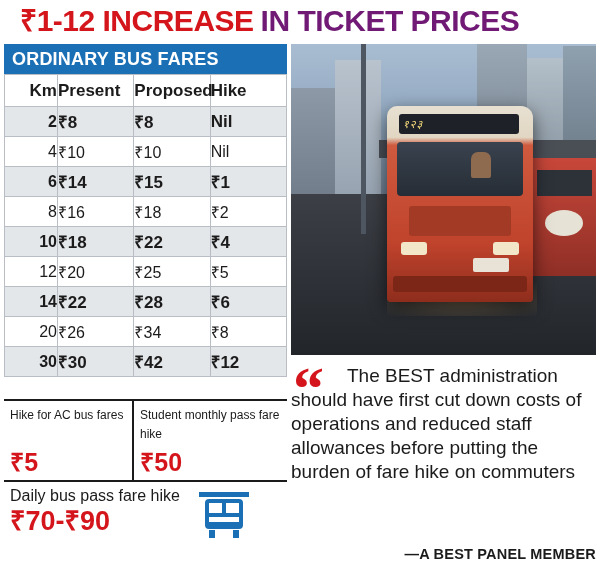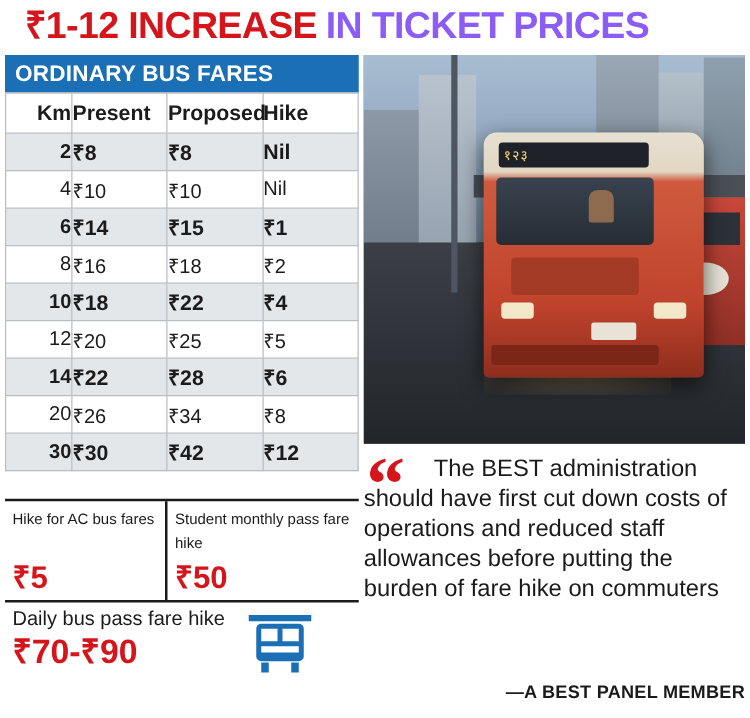--- a/index.html
+++ b/index.html
@@ -37,21 +37,21 @@
     font-weight: bold;
     color: #d4151b;
     letter-spacing: -0.5px;
     line-height: 1;
     white-space: nowrap;
     font-family: "Liberation Sans", sans-serif;
   }
   .headline-black {
     font-size: 30px;
     font-weight: bold;
-    color: #8b5cf6;
+    color: #701a75;
     letter-spacing: -0.5px;
     line-height: 1;
     white-space: nowrap;
     margin-left: 7px;
     font-family: "Liberation Sans", sans-serif;
   }
 
   
   .left-col {
     position: absolute;
@@ -241,24 +241,25 @@
     position: absolute; left: 6px; top: 12px; width: 55px; height: 26px;
     background: #2d3239;
   }
   .redbus-right .rlogo {
     position: absolute; left: 14px; top: 52px; width: 38px; height: 26px;
     border-radius: 50%;
     background: #e7e2d6;
   }
   .bus-main {
     position: absolute;
-    left: 96px; top: 62px; width: 176px; height: 196px;
+    left: 96px; top: 62px; width: 146px; height: 196px;
     background: linear-gradient(180deg, #e7e0d2 0%, #e1d6c2 16%, #cf5a3e 20%, #c0432c 70%, #8e2d1d 100%);
     border-radius: 10px 12px 4px 4px;
     box-shadow: 0 6px 18px rgba(0,0,0,0.6);
+    font-style: italic;
   }
   .bus-main .dest {
     position: absolute; left: 12px; top: 8px; width: 120px; height: 20px;
     background: #1e2228; border-radius: 3px;
   }
   .bus-main .dest-txt {
     position: absolute; left: 16px; top: 10px; color: #f5d97a;
     font-size: 11px; letter-spacing: 1px; font-family: "Liberation Sans", sans-serif;
   }
   .bus-main .wshield {

